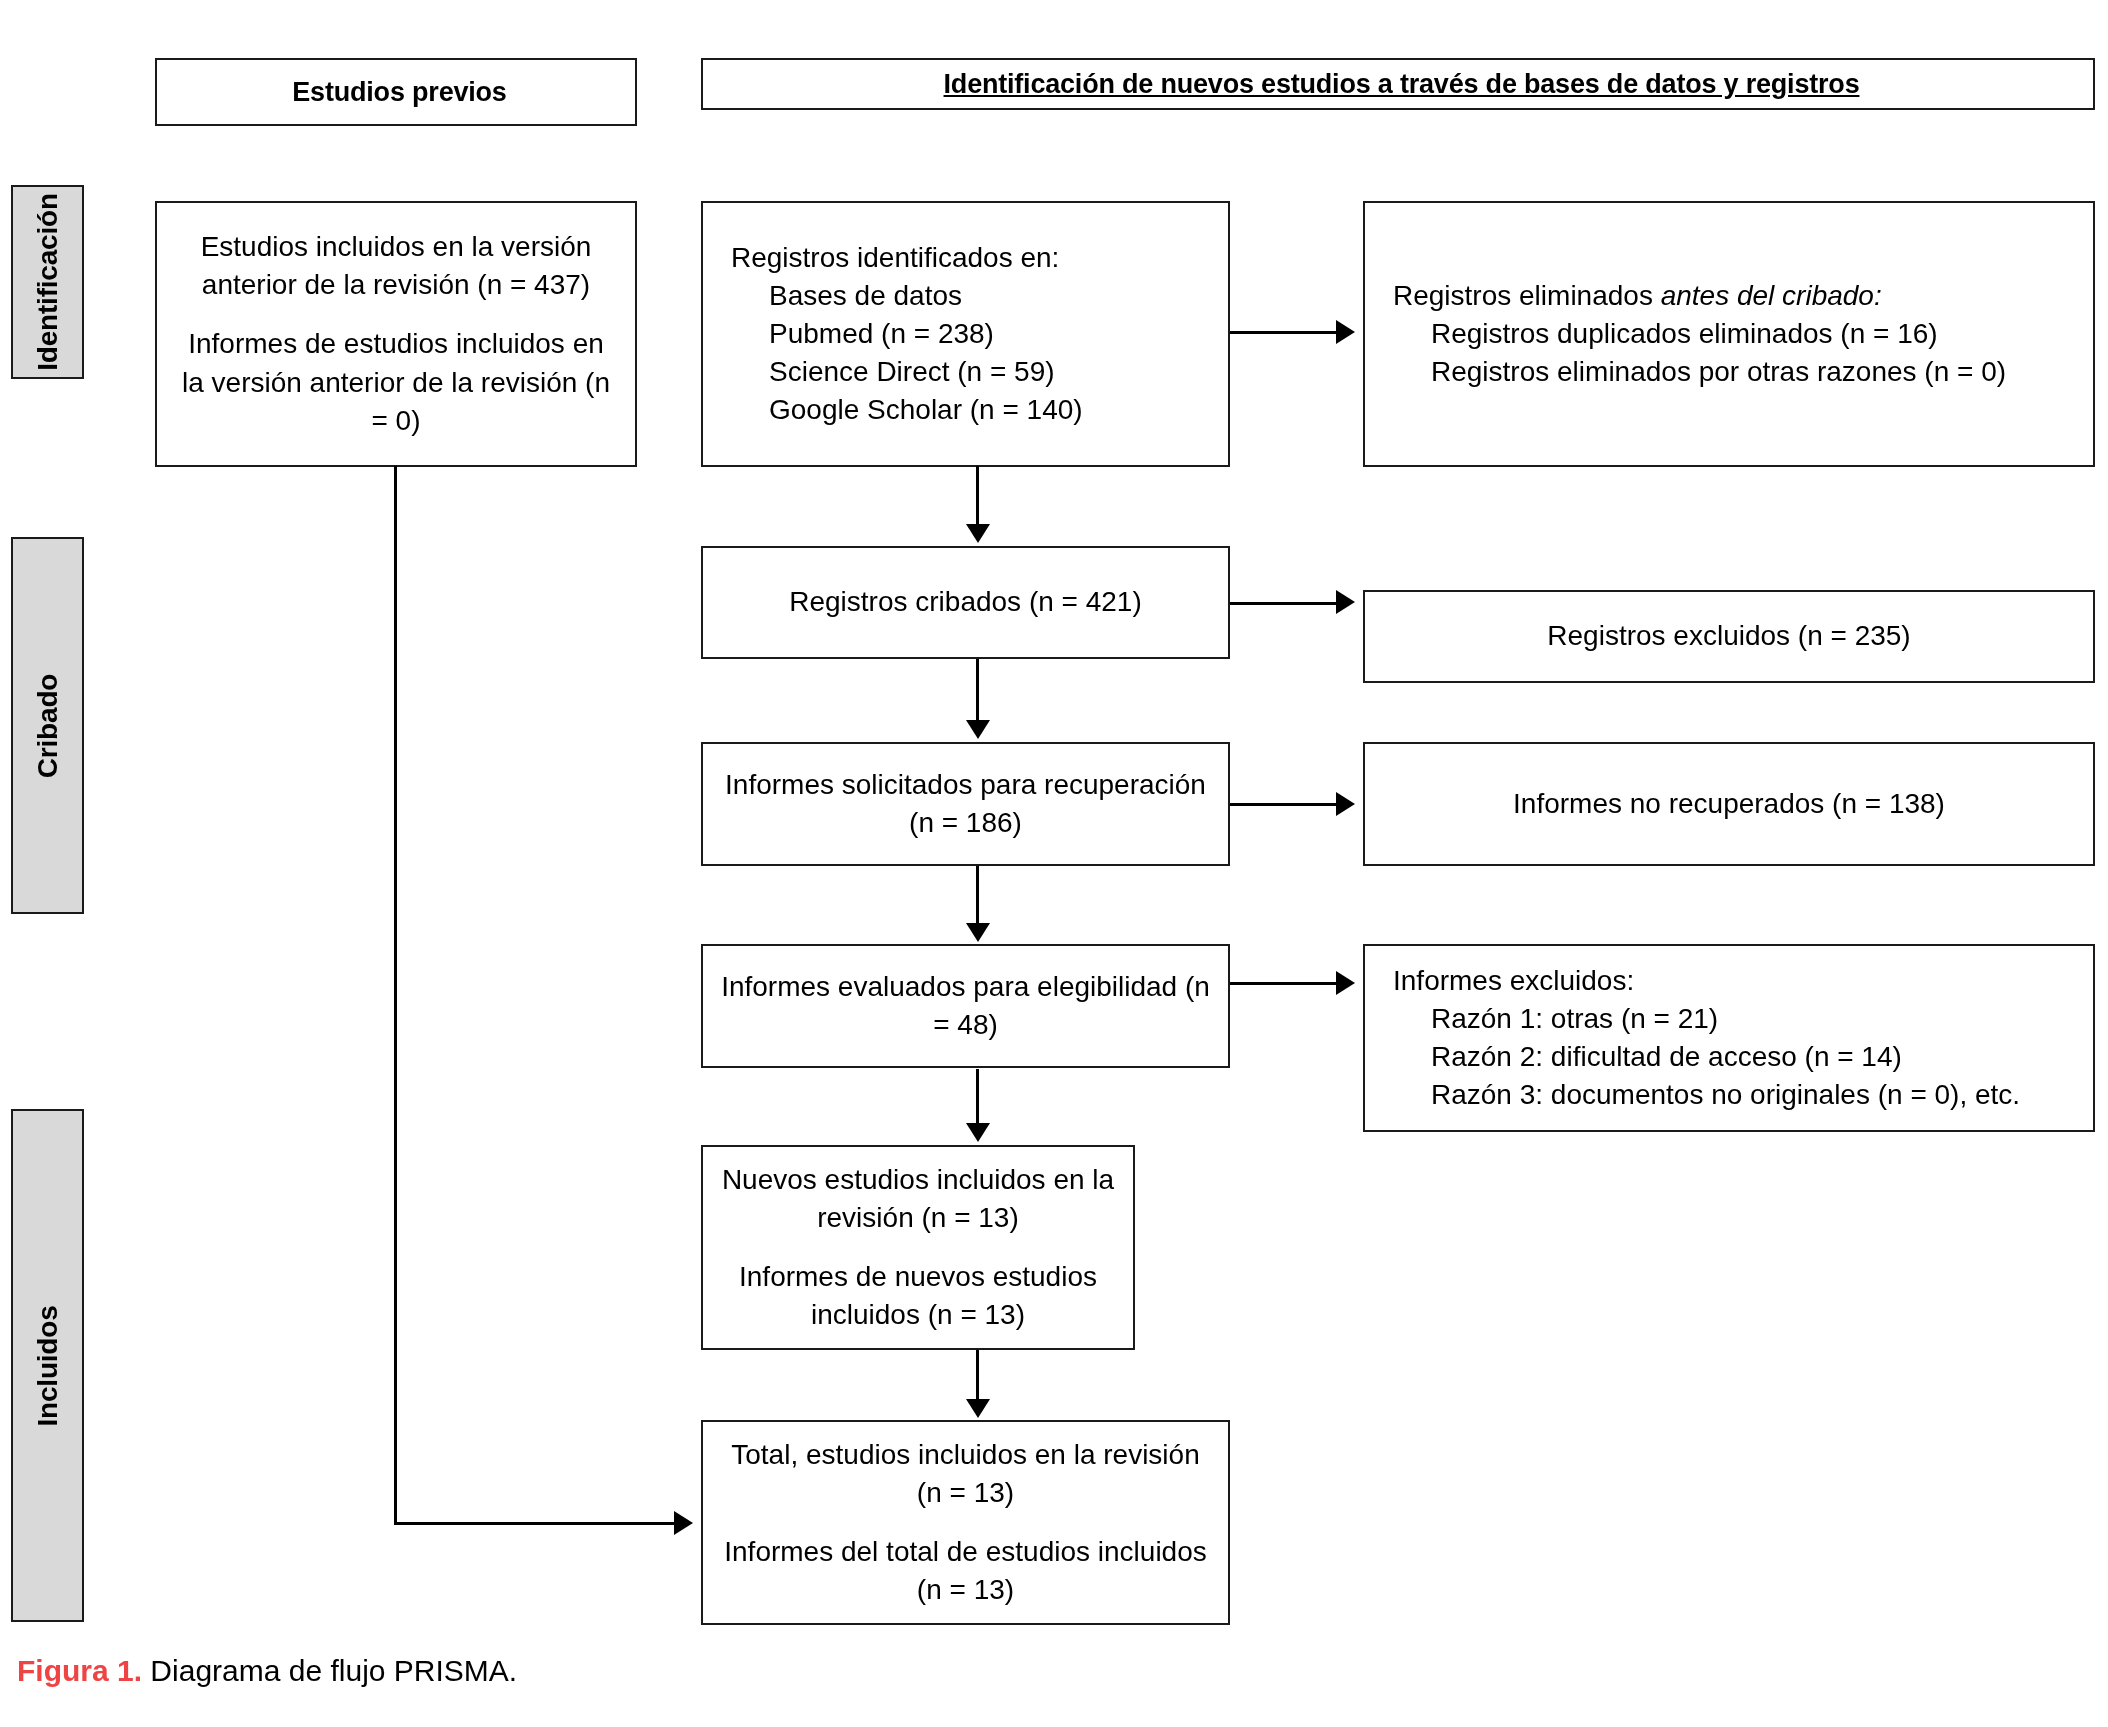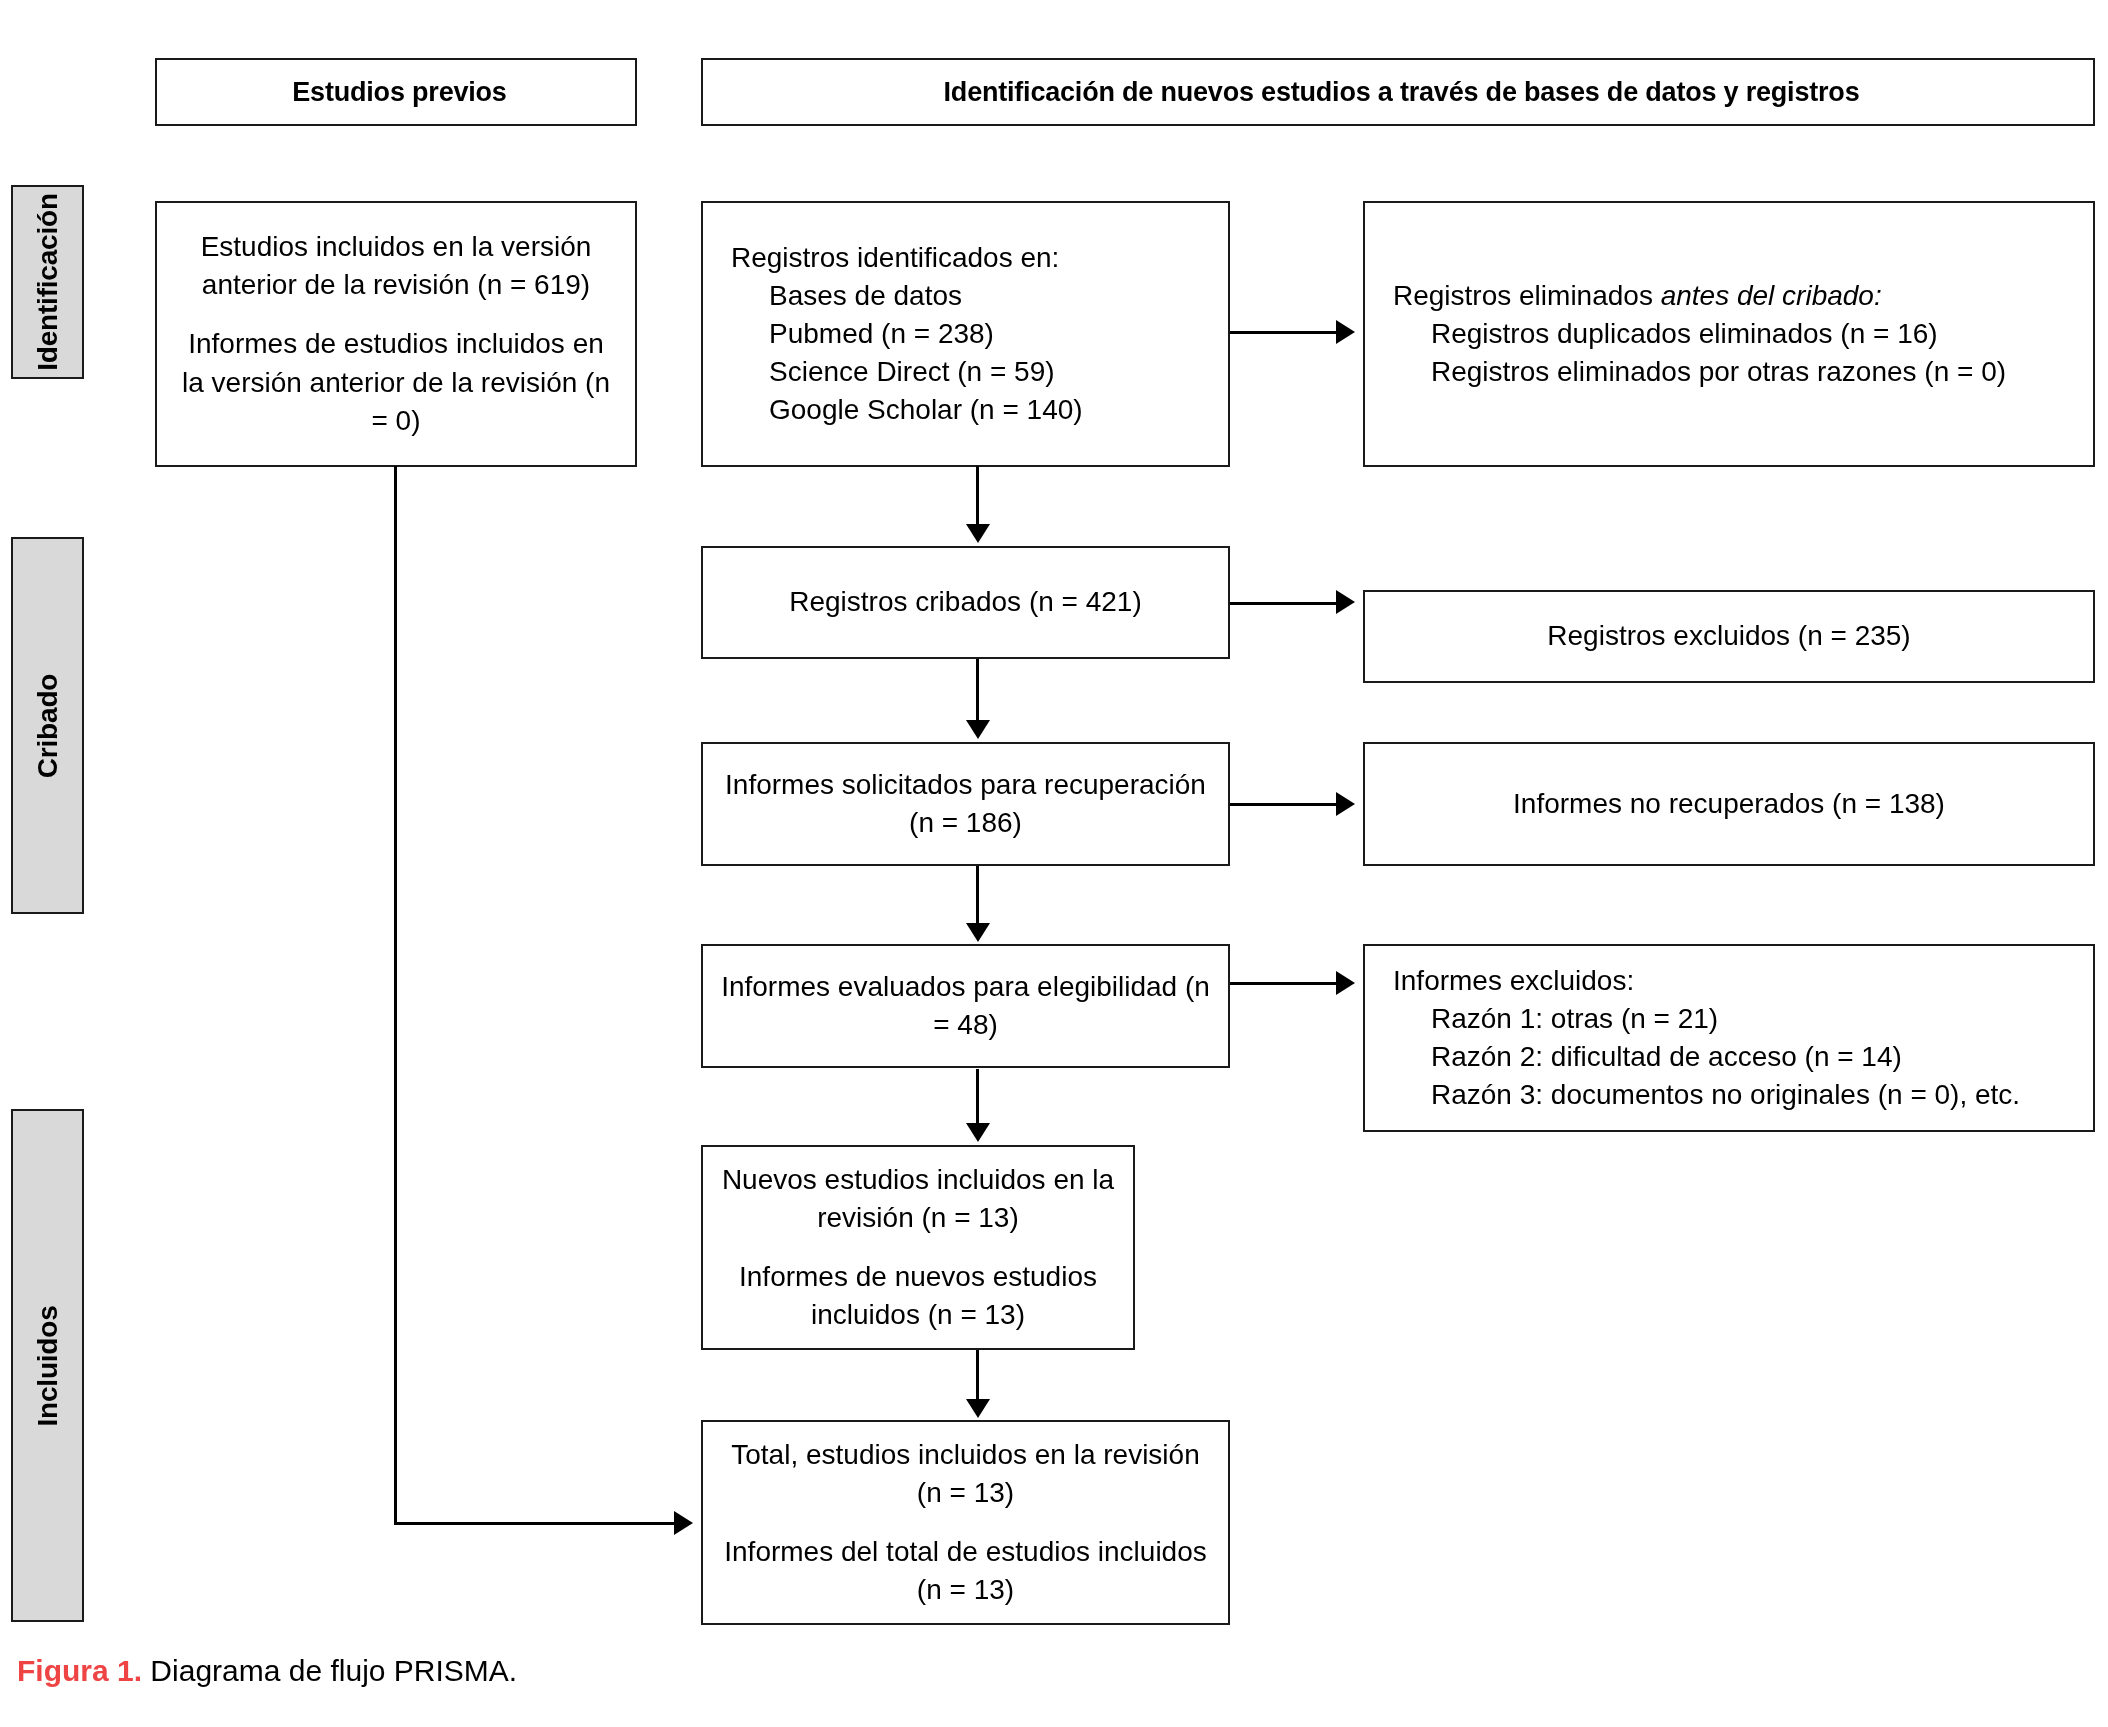--- a/index.html
+++ b/index.html
@@ -124,27 +124,27 @@
     <span>Cribado</span>
   </div>
   <div class="stage" style="left:11.3px; top:1109px; width:73px; height:513px;">
     <span>Incluidos</span>
   </div>
 
   <div class="box" style="left:155px; top:58px; width:482px; height:68px;">
     <div class="box-inner hdr">Estudios previos</div>
   </div>
 
-  <div class="box" style="left:701px; top:58px; width:1394px; height:68px;">
+  <div class="box" style="left:701px; top:58px; width:1394px; height:52px;text-decoration:underline;">
     <div class="box-inner hdr">Identificación de nuevos estudios a través de bases de datos y registros</div>
   </div>
 
   <div class="box" style="left:155px; top:201px; width:482px; height:266px;">
     <div class="box-inner body-txt">
-      <div class="para">Estudios incluidos en la versión anterior de la revisión (n = 619)</div>
+      <div class="para">Estudios incluidos en la versión anterior de la revisión (n = 437)</div>
       <div class="para">Informes de estudios incluidos en la versión anterior de la revisión (n = 0)</div>
     </div>
   </div>
 
   <div class="box" style="left:701px; top:201px; width:529px; height:266px;">
     <div class="box-inner body-txt left">
       <div>Registros identificados en:</div>
       <span class="indent-1">Bases de datos</span>
       <span class="indent-1">Pubmed (n = 238)</span>
       <span class="indent-1">Science Direct (n = 59)</span>

